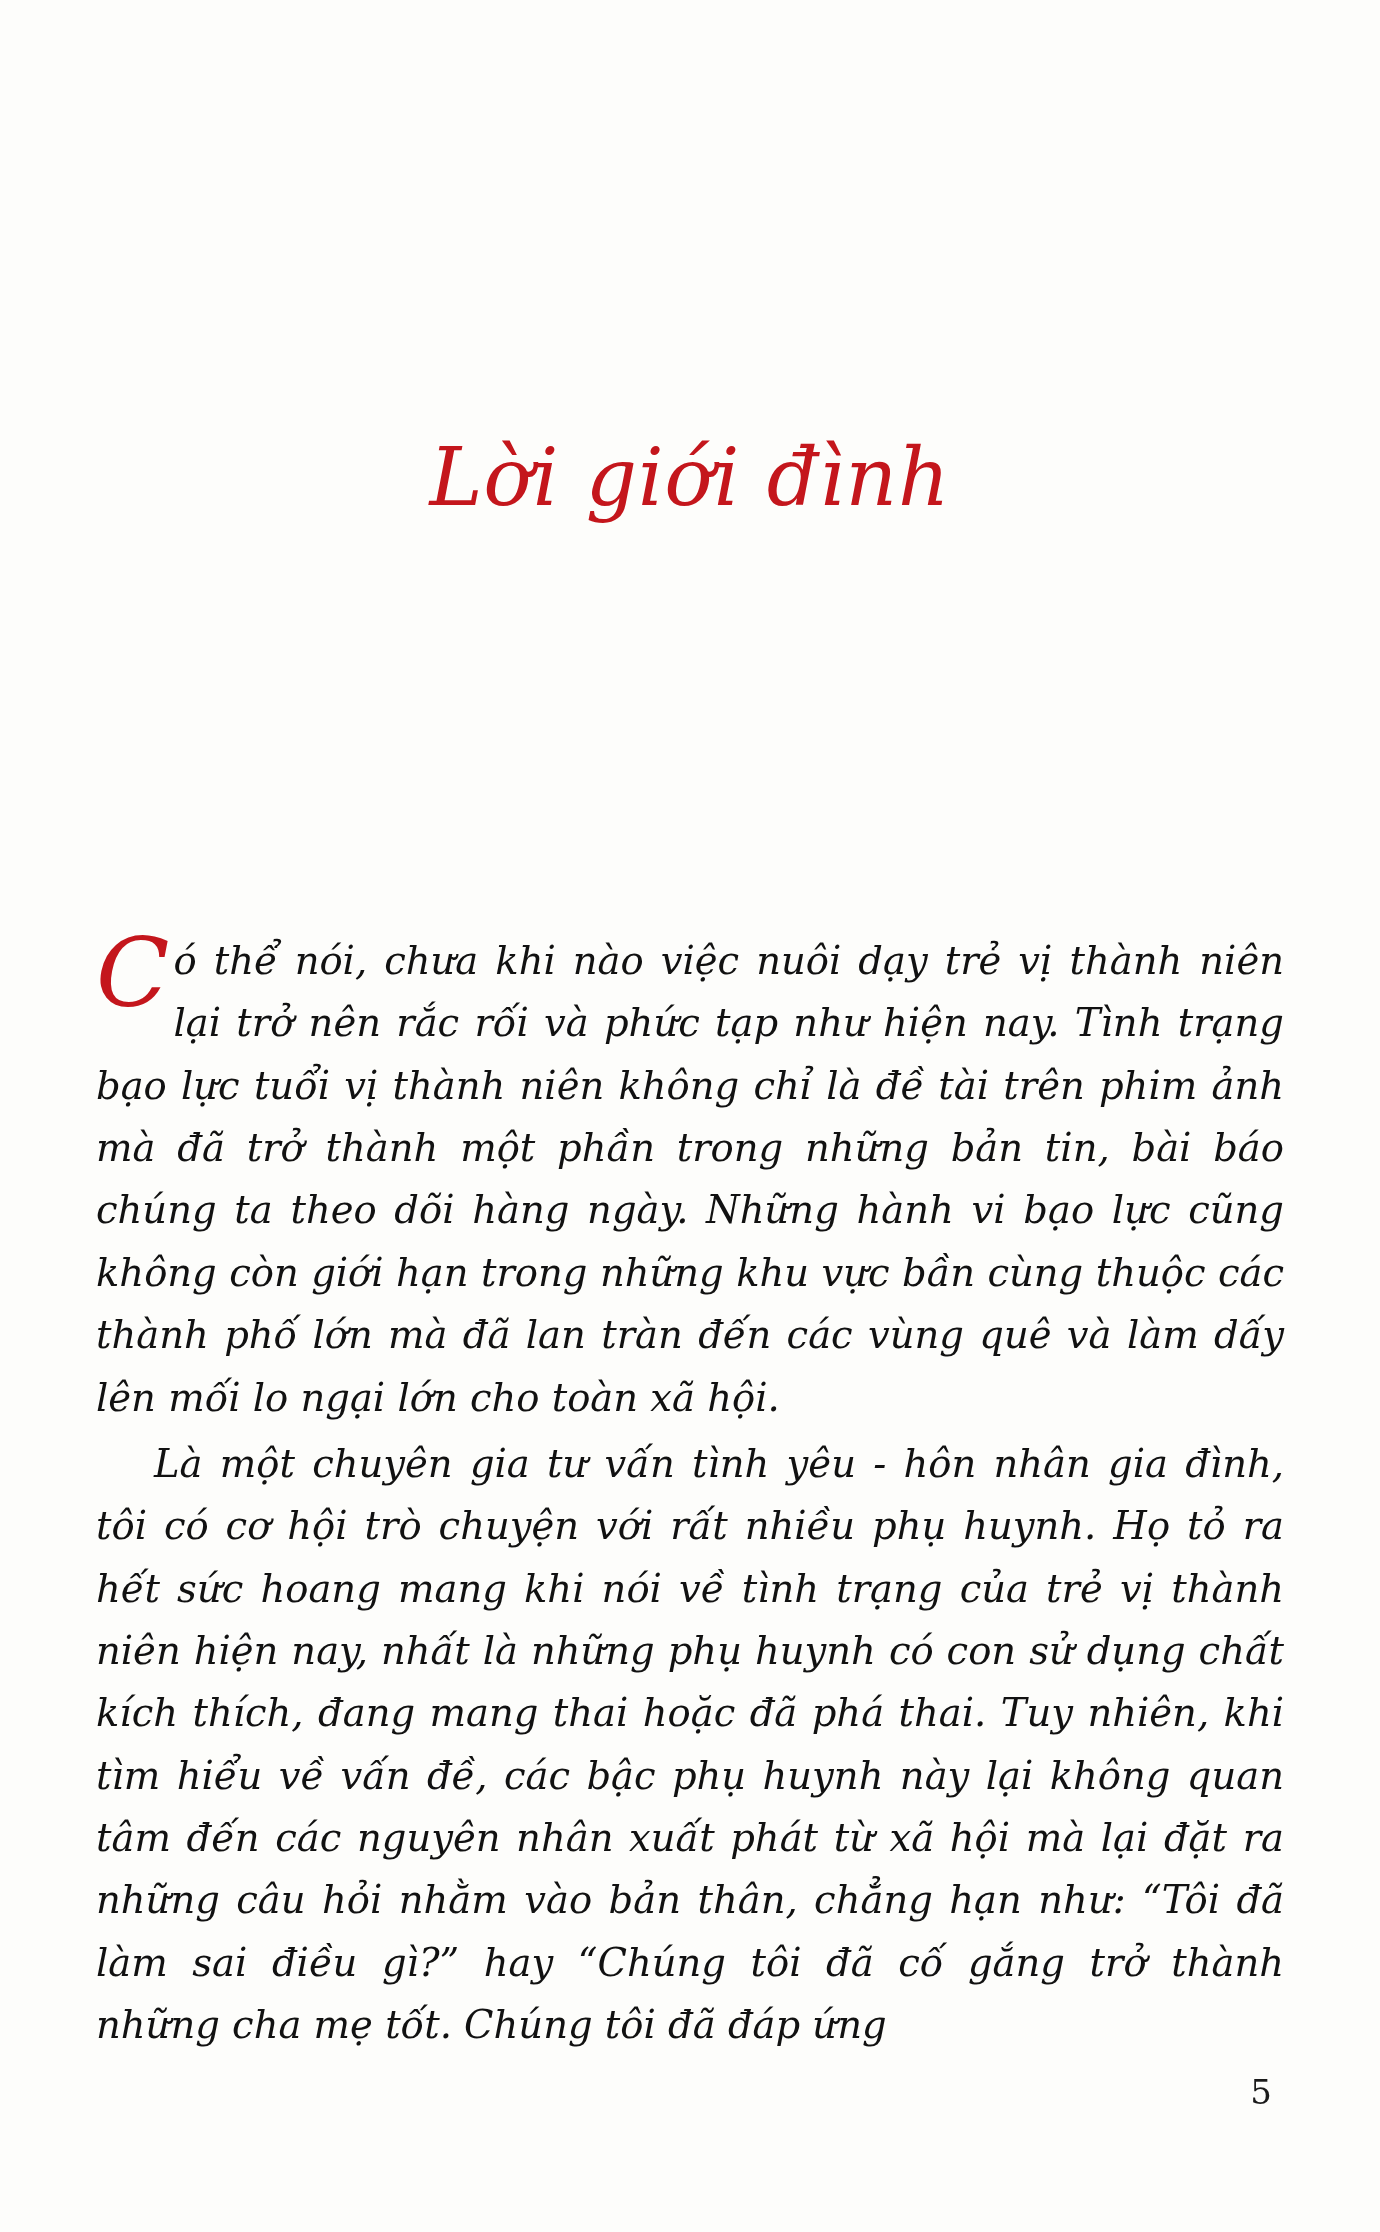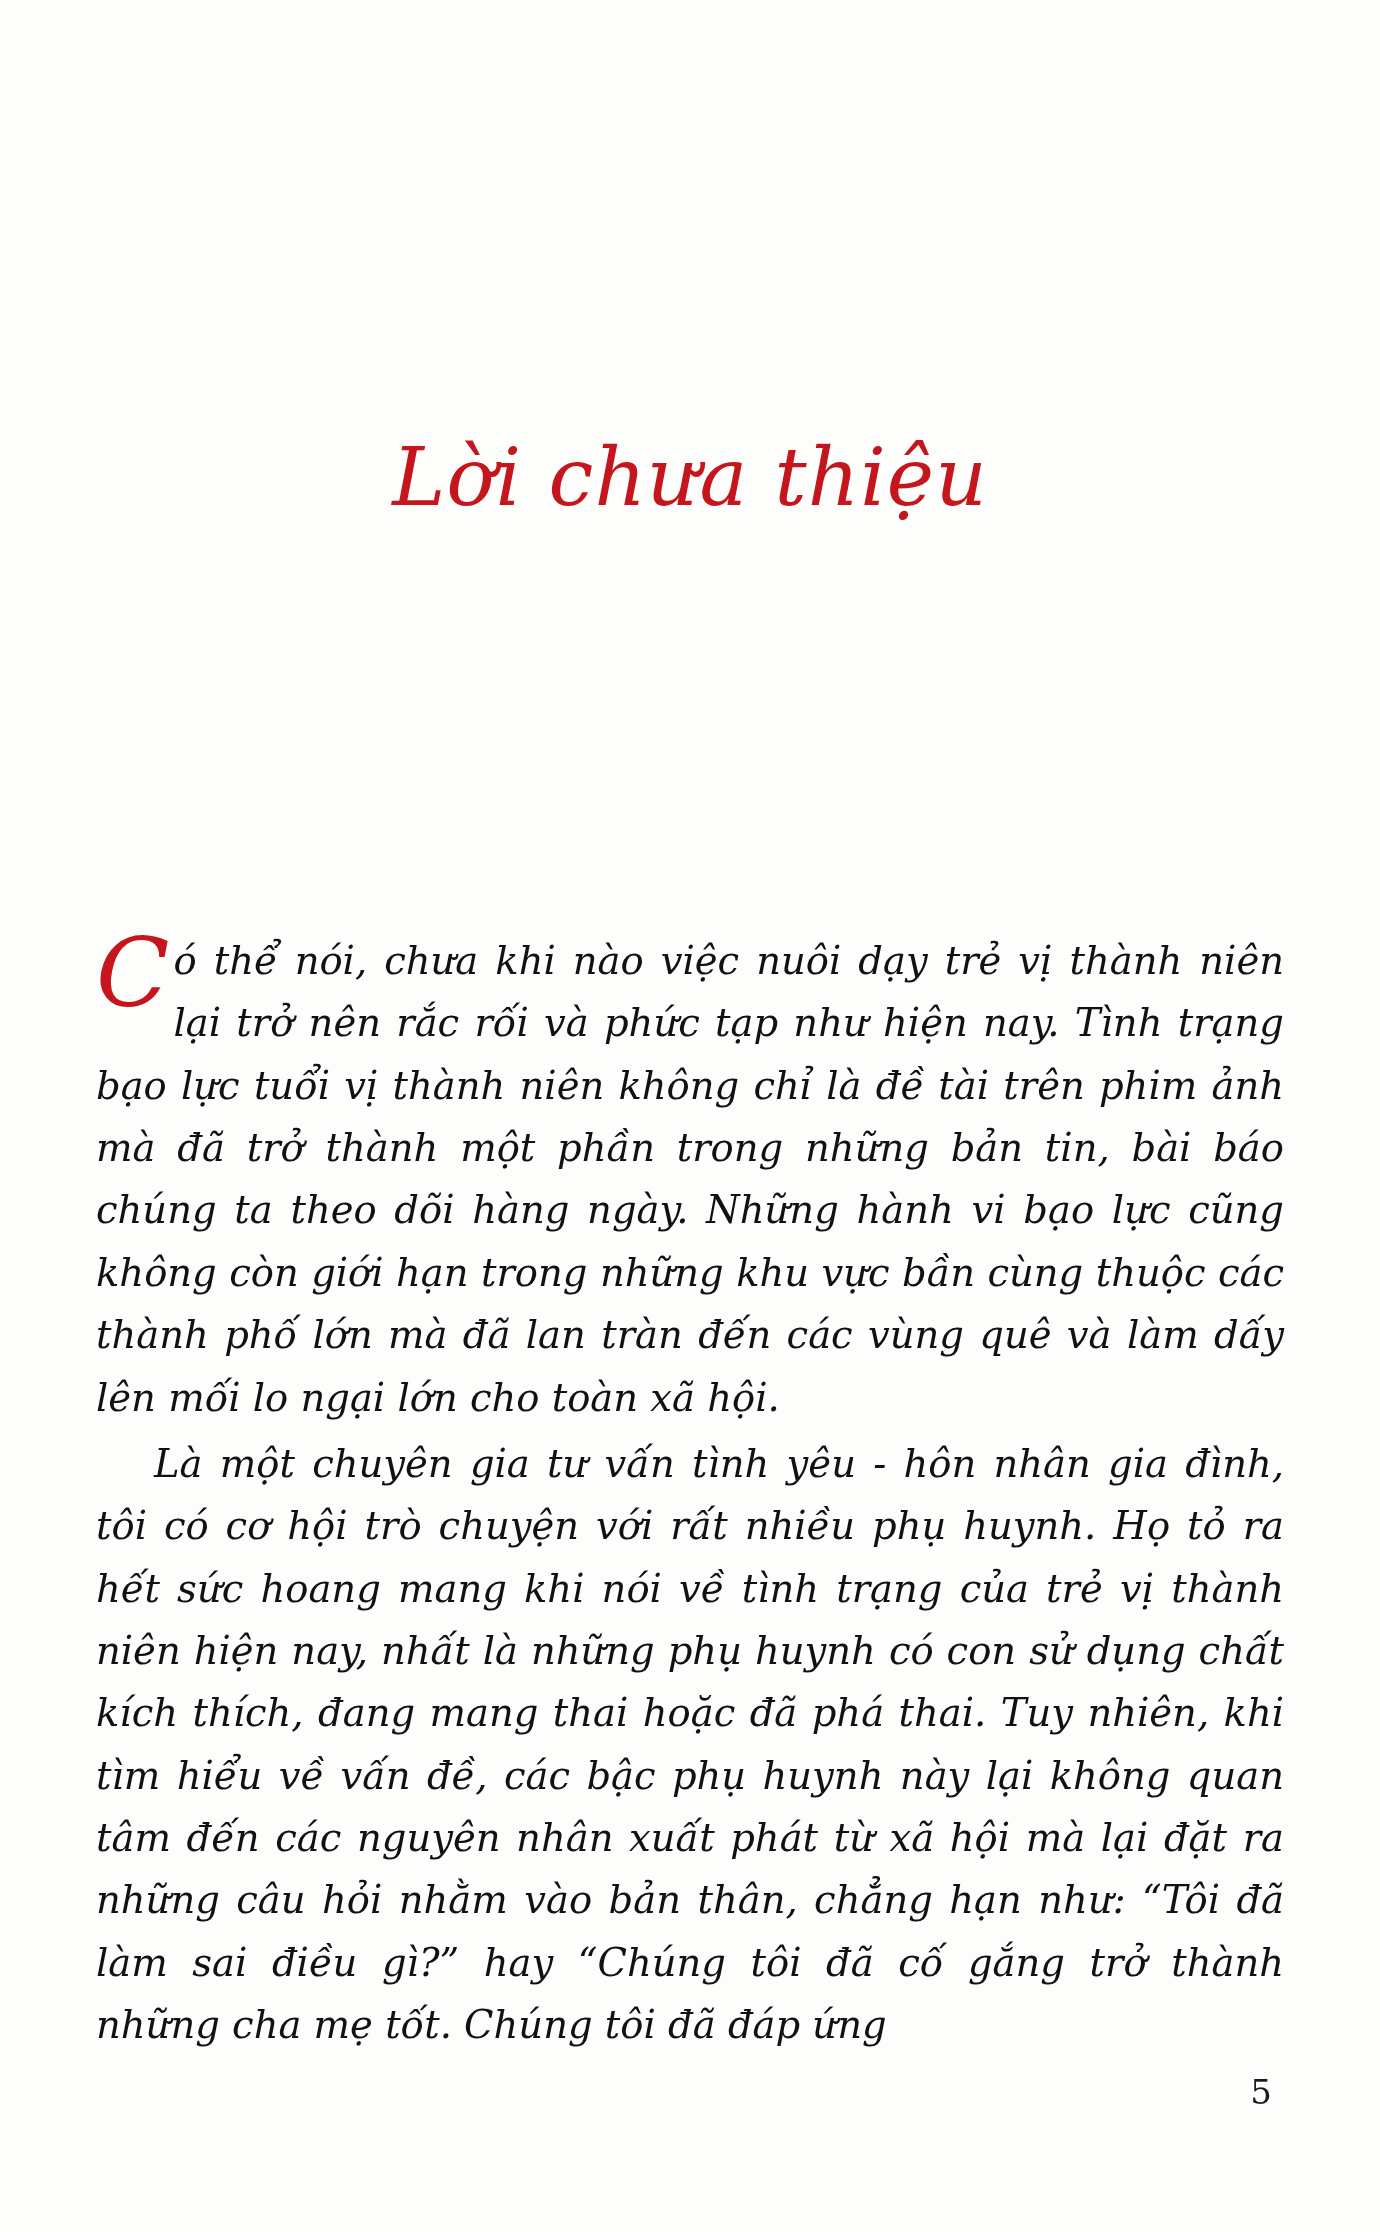--- a/index.html
+++ b/index.html
@@ -72,21 +72,21 @@
     font-family: "DejaVu Serif", serif;
     font-size: 34px;
     color: #1a1a1a;
   }
 </style>
 </head>
 <body>
 
 <div class="page">
 
-  <h1 class="page-title">Lời chưa thiệu</h1>
+  <h1 class="page-title">Lời giới đình</h1>
 
   <div class="body-text">
 
     <p class="para first">
       <span class="dropcap">C</span><span>ó thể nói, chưa khi nào việc nuôi dạy trẻ vị thành niên lại trở nên rắc rối và phức tạp như hiện nay. Tình trạng bạo lực tuổi vị thành niên không chỉ là đề tài trên phim ảnh mà đã trở thành một phần trong những bản tin, bài báo chúng ta theo dõi hàng ngày. Những hành vi bạo lực cũng không còn giới hạn trong những khu vực bần cùng thuộc các thành phố lớn mà đã lan tràn đến các vùng quê và làm dấy lên mối lo ngại lớn cho toàn xã hội.</span>
     </p>
 
     <p class="para">
       <span>Là một chuyên gia tư vấn tình yêu - hôn nhân gia đình, tôi có cơ hội trò chuyện với rất nhiều phụ huynh. Họ tỏ ra hết sức hoang mang khi nói về tình trạng của trẻ vị thành niên hiện nay, nhất là những phụ huynh có con sử dụng chất kích thích, đang mang thai hoặc đã phá thai. Tuy nhiên, khi tìm hiểu về vấn đề, các bậc phụ huynh này lại không quan tâm đến các nguyên nhân xuất phát từ xã hội mà lại đặt ra những câu hỏi nhằm vào bản thân, chẳng hạn như: “Tôi đã làm sai điều gì?” hay “Chúng tôi đã cố gắng trở thành những cha mẹ tốt. Chúng tôi đã đáp ứng</span>
     </p>

